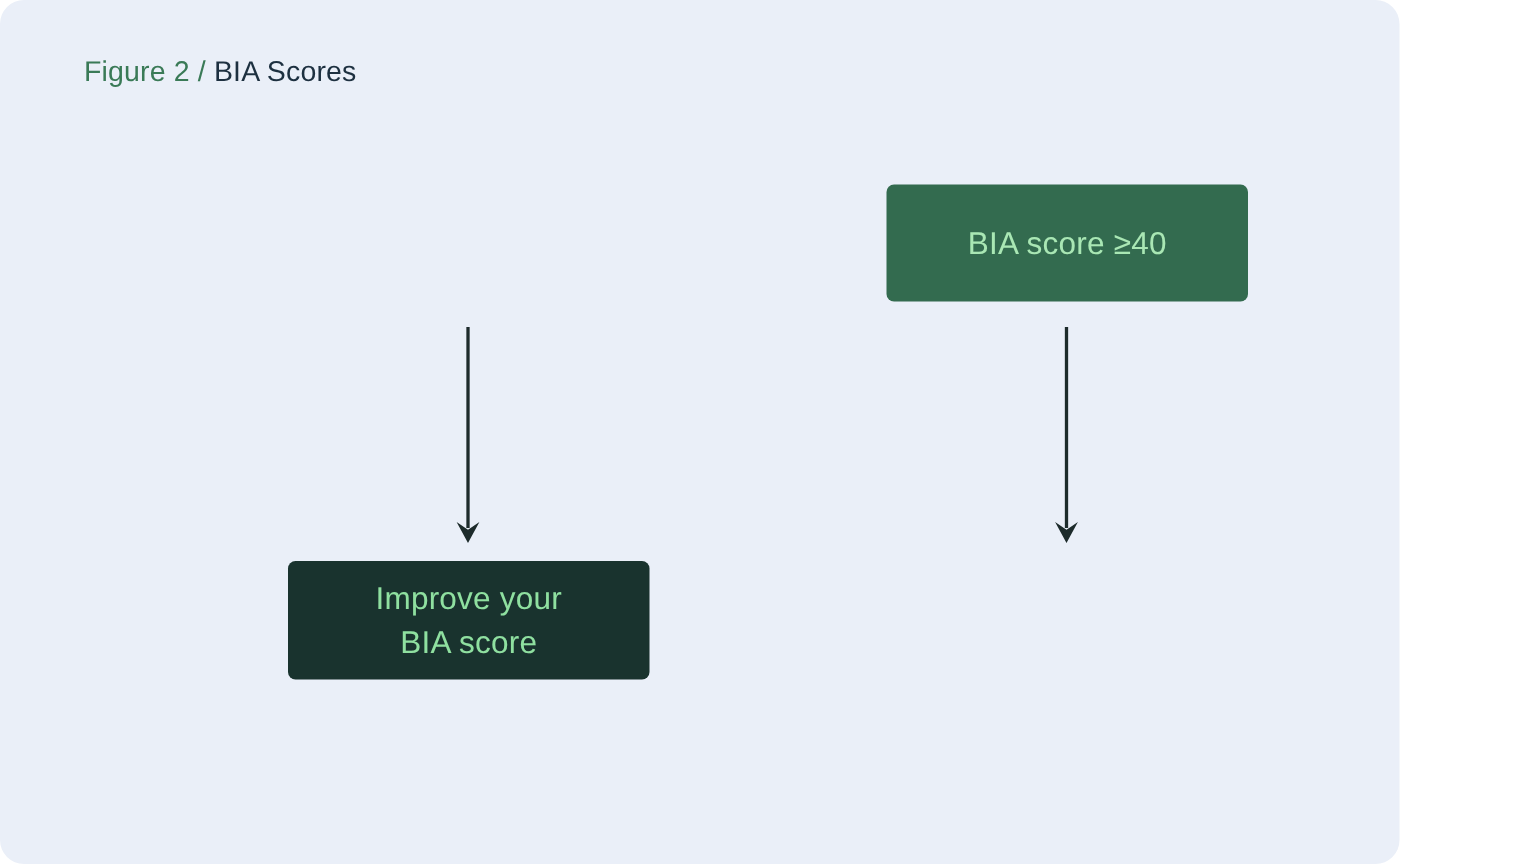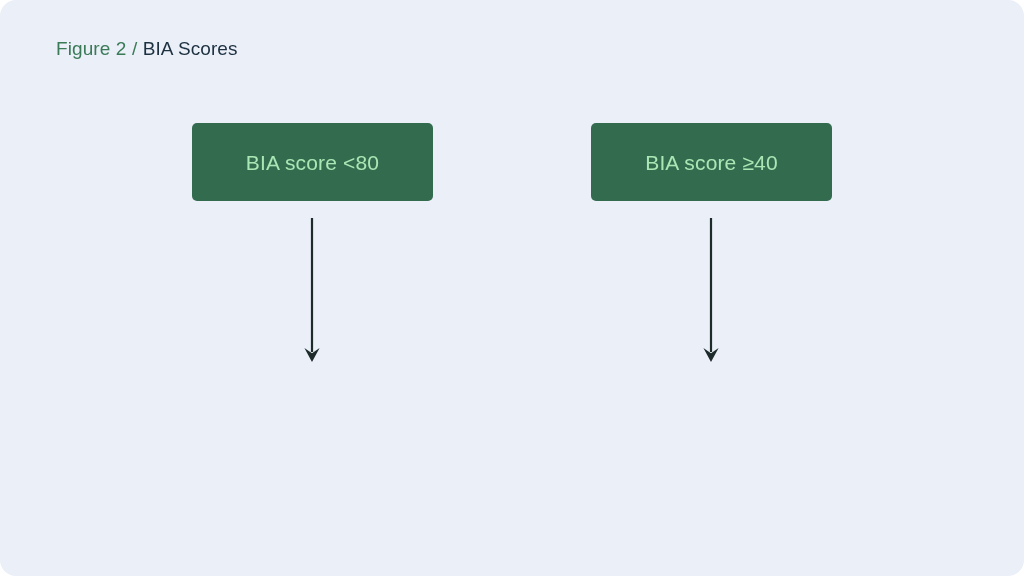--- a/index.html
+++ b/index.html
@@ -10,21 +10,21 @@
   }
   body {
     width: 1024px;
     height: 576px;
     overflow: hidden;
     font-family: "Liberation Sans", sans-serif;
   }
 
   #canvas {
     position: relative;
-    width: 1024px;
+    width: 933px;
     height: 576px;
     background: #eaeff8;
     border-radius: 16px;
     overflow: hidden;
     box-sizing: border-box;
   }
 
   
   #figure-caption {
     position: absolute;
@@ -93,37 +93,38 @@
 </style>
 </head>
 <body>
 
 <div id="canvas">
 
   <div id="figure-caption">
     <span class="cap-green">Figure 2 / </span><span class="cap-dark">BIA Scores</span>
   </div>
 
-  <div class="node level-top col-left row-top">
-    <span class="node-label">BIA score &lt;80</span>
-  </div>
 
   <div class="node level-top col-right row-top">
     <span class="node-label">BIA score ≥40</span>
   </div>
 
   <div class="connector" style="left:300px;">
     <svg width="24" height="148" viewBox="0 0 24 148">
       <line x1="12" y1="2" x2="12" y2="136" stroke="#1d2b2b" stroke-width="2.2" stroke-linecap="butt"></line>
       <path d="M4.4 132 L12 146 L19.6 132 L12 137.2 Z" fill="#1d2b2b"></path>
     </svg>
   </div>
 
   <div class="connector" style="left:699px;">
     <svg width="24" height="148" viewBox="0 0 24 148">
       <line x1="12" y1="2" x2="12" y2="136" stroke="#1d2b2b" stroke-width="2.2" stroke-linecap="butt"></line>
       <path d="M4.4 132 L12 146 L19.6 132 L12 137.2 Z" fill="#1d2b2b"></path>
     </svg>
   </div>
 
+  <div class="node level-bottom col-left row-bottom">
+    <span class="node-label">Improve your
+BIA score</span>
+  </div>
 
 
 </div>
 
 </body></html>

